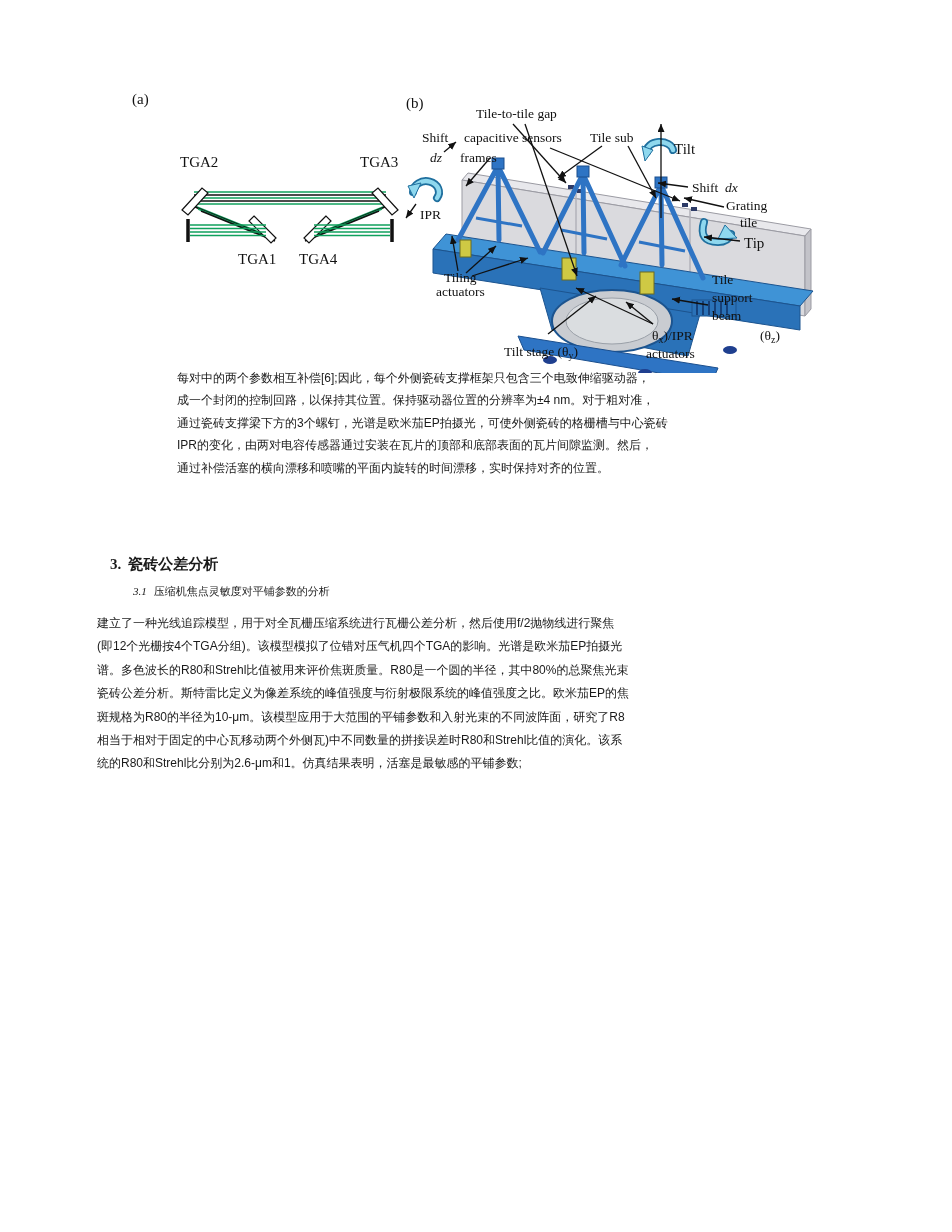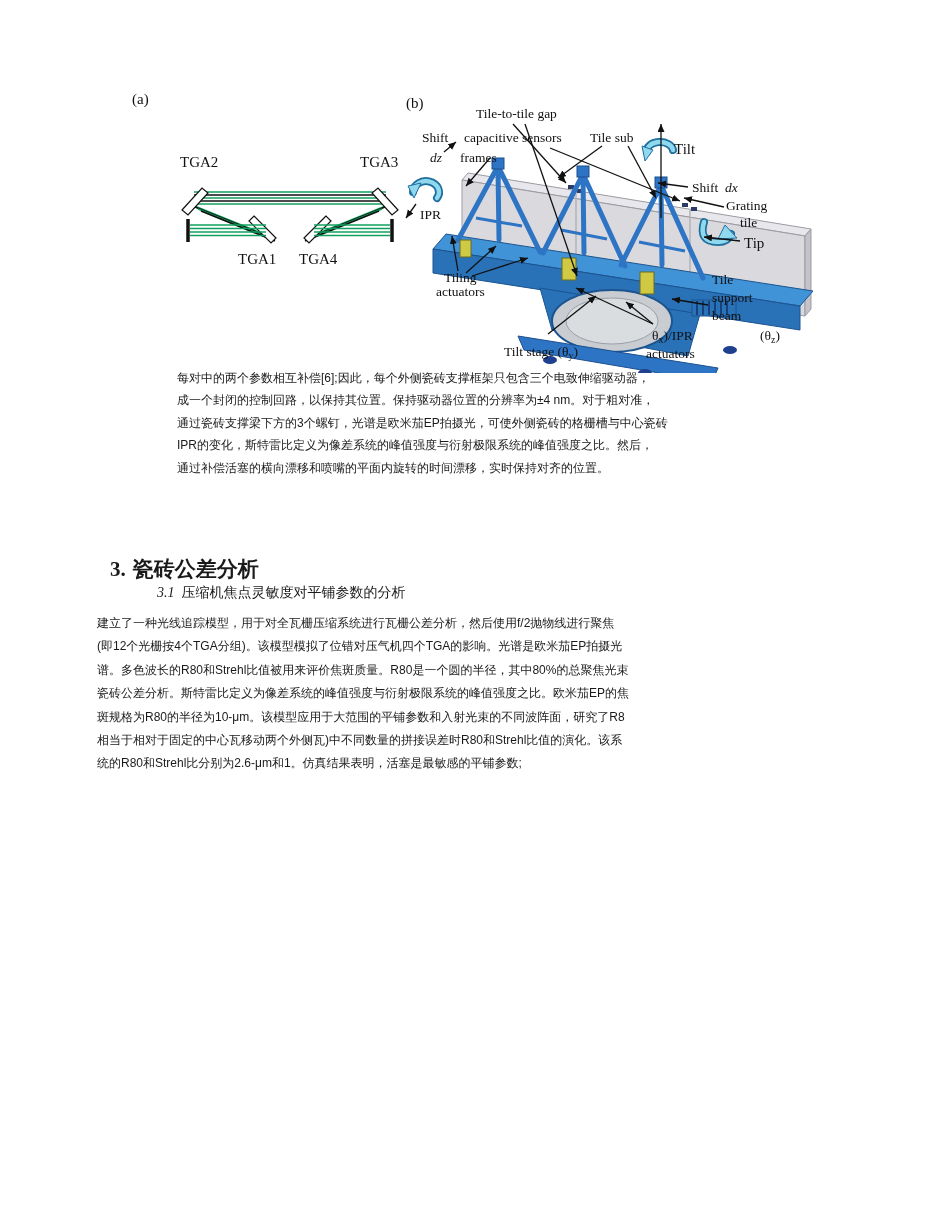--- a/index.html
+++ b/index.html
@@ -3,23 +3,23 @@
 <meta charset="utf-8">
 <style>
   html,body{margin:0;padding:0;background:#ffffff;}
   .page{position:relative;width:952px;height:1232px;background:#ffffff;overflow:hidden;
         font-family:"Liberation Sans",sans-serif;color:#1a1a1a;}
   .fig{position:absolute;}
   .para{position:absolute;}
   .ln{white-space:nowrap;font-size:12px;}
   .p1 .ln{line-height:22.4px;}
   .p2 .ln{line-height:23.4px;}
-  .heading{position:absolute;left:110px;top:555px;font-size:21px;font-weight:bold;}
+  .heading{position:absolute;left:110px;top:555px;font-size:15px;font-weight:bold;}
   .heading .num{font-family:"Liberation Serif",serif;margin-right:7px;}
-  .subheading{position:absolute;left:133px;top:584px;font-size:14px;margin-left:24px;}
+  .subheading{position:absolute;left:133px;top:584px;font-size:11px;}
   .subheading .num{font-family:"Liberation Serif",serif;font-style:italic;margin-right:7px;}
   svg text{font-family:"Liberation Serif",serif;fill:#111;}
   .lbl{font-size:13.5px;}
   .lbl-lg{font-size:15px;}
   .it{font-style:italic;}
   .kline{stroke:#111;stroke-width:1.3;fill:none;}
   .beam-g{stroke:#0fa15d;stroke-width:1.6;}
   .beam-k{stroke:#111;stroke-width:1.6;}
   .mir{fill:#ffffff;stroke:#111;stroke-width:1.2;}
   .blue{fill:#2e74c4;stroke:#1b4f8e;stroke-width:1;}
@@ -206,21 +206,21 @@
     <text class="lbl" x="360" y="252"><tspan>(θ</tspan><tspan dy="3" font-size="10">z</tspan><tspan dy="-3">)</tspan></text>
     <text class="lbl" x="312" y="196">Tile</text>
     <text class="lbl" x="312" y="214">support</text>
     <text class="lbl" x="312" y="232">beam</text>
   </svg>
 
   <div class="para p1" style="left:177px;top:367px;width:655px;">
     <div class="ln">每对中的两个参数相互补偿[6];因此，每个外侧瓷砖支撑框架只包含三个电致伸缩驱动器，</div>
     <div class="ln">成一个封闭的控制回路，以保持其位置。保持驱动器位置的分辨率为±4 nm。对于粗对准，</div>
     <div class="ln">通过瓷砖支撑梁下方的3个螺钉，光谱是欧米茄EP拍摄光，可使外侧瓷砖的格栅槽与中心瓷砖</div>
-    <div class="ln">IPR的变化，斯特雷比定义为像差系统的峰值强度与衍射极限系统的峰值强度之比。然后，</div>
+    <div class="ln">IPR的变化，由两对电容传感器通过安装在瓦片的顶部和底部表面的瓦片间隙监测。然后，</div>
     <div class="ln">通过补偿活塞的横向漂移和喷嘴的平面内旋转的时间漂移，实时保持对齐的位置。</div>
   </div>
 
   <div class="heading">
     <span class="num">3.</span><span>瓷砖公差分析</span>
   </div>
 
   <div class="subheading">
     <span class="num">3.1</span><span>压缩机焦点灵敏度对平铺参数的分析</span>
   </div>

